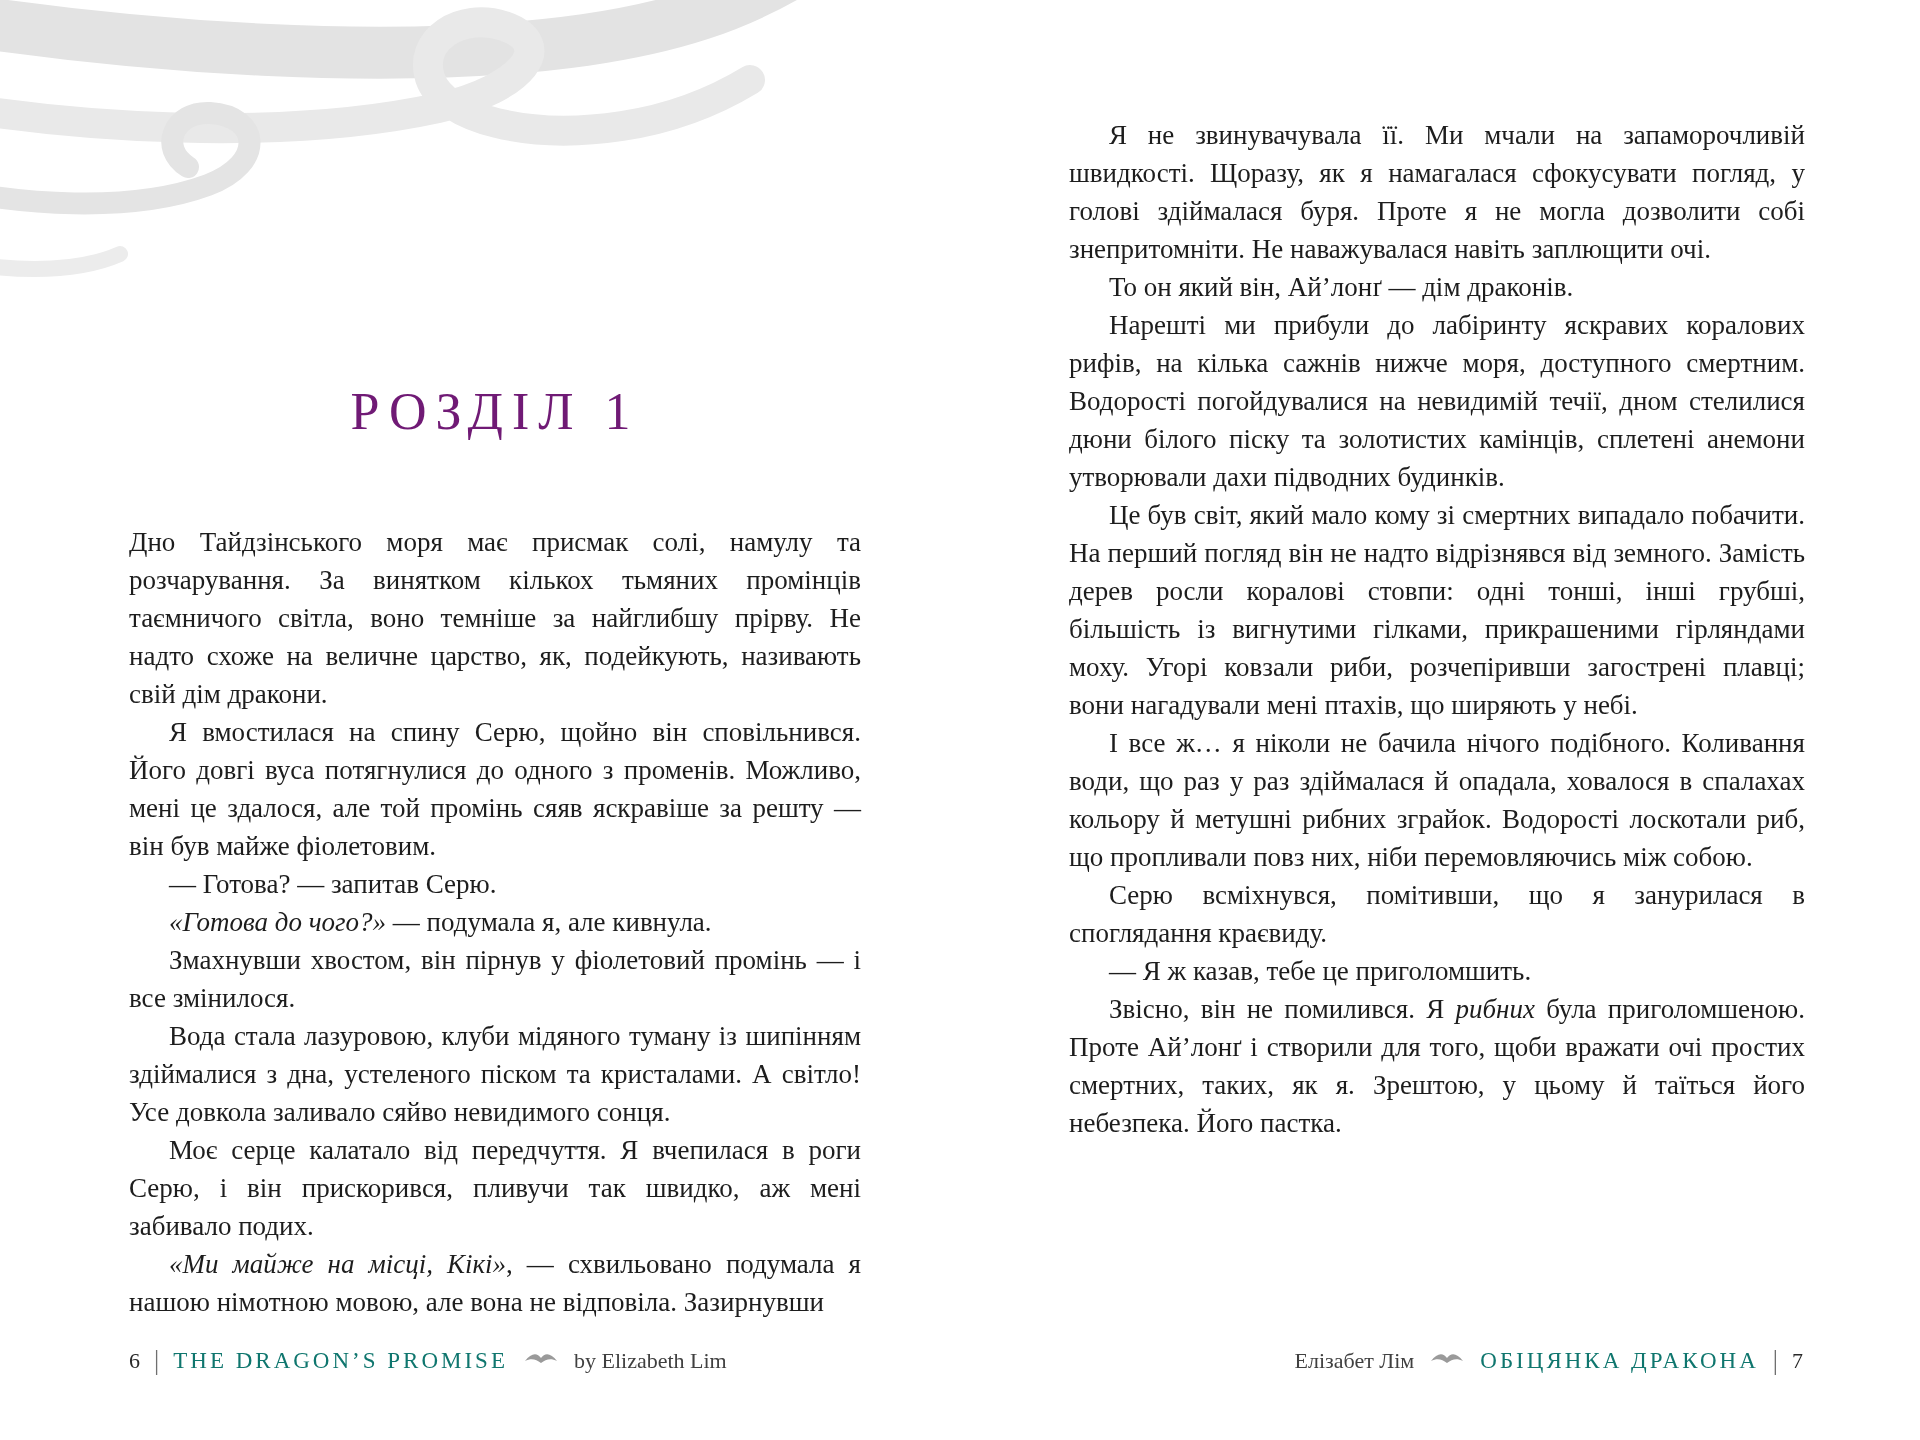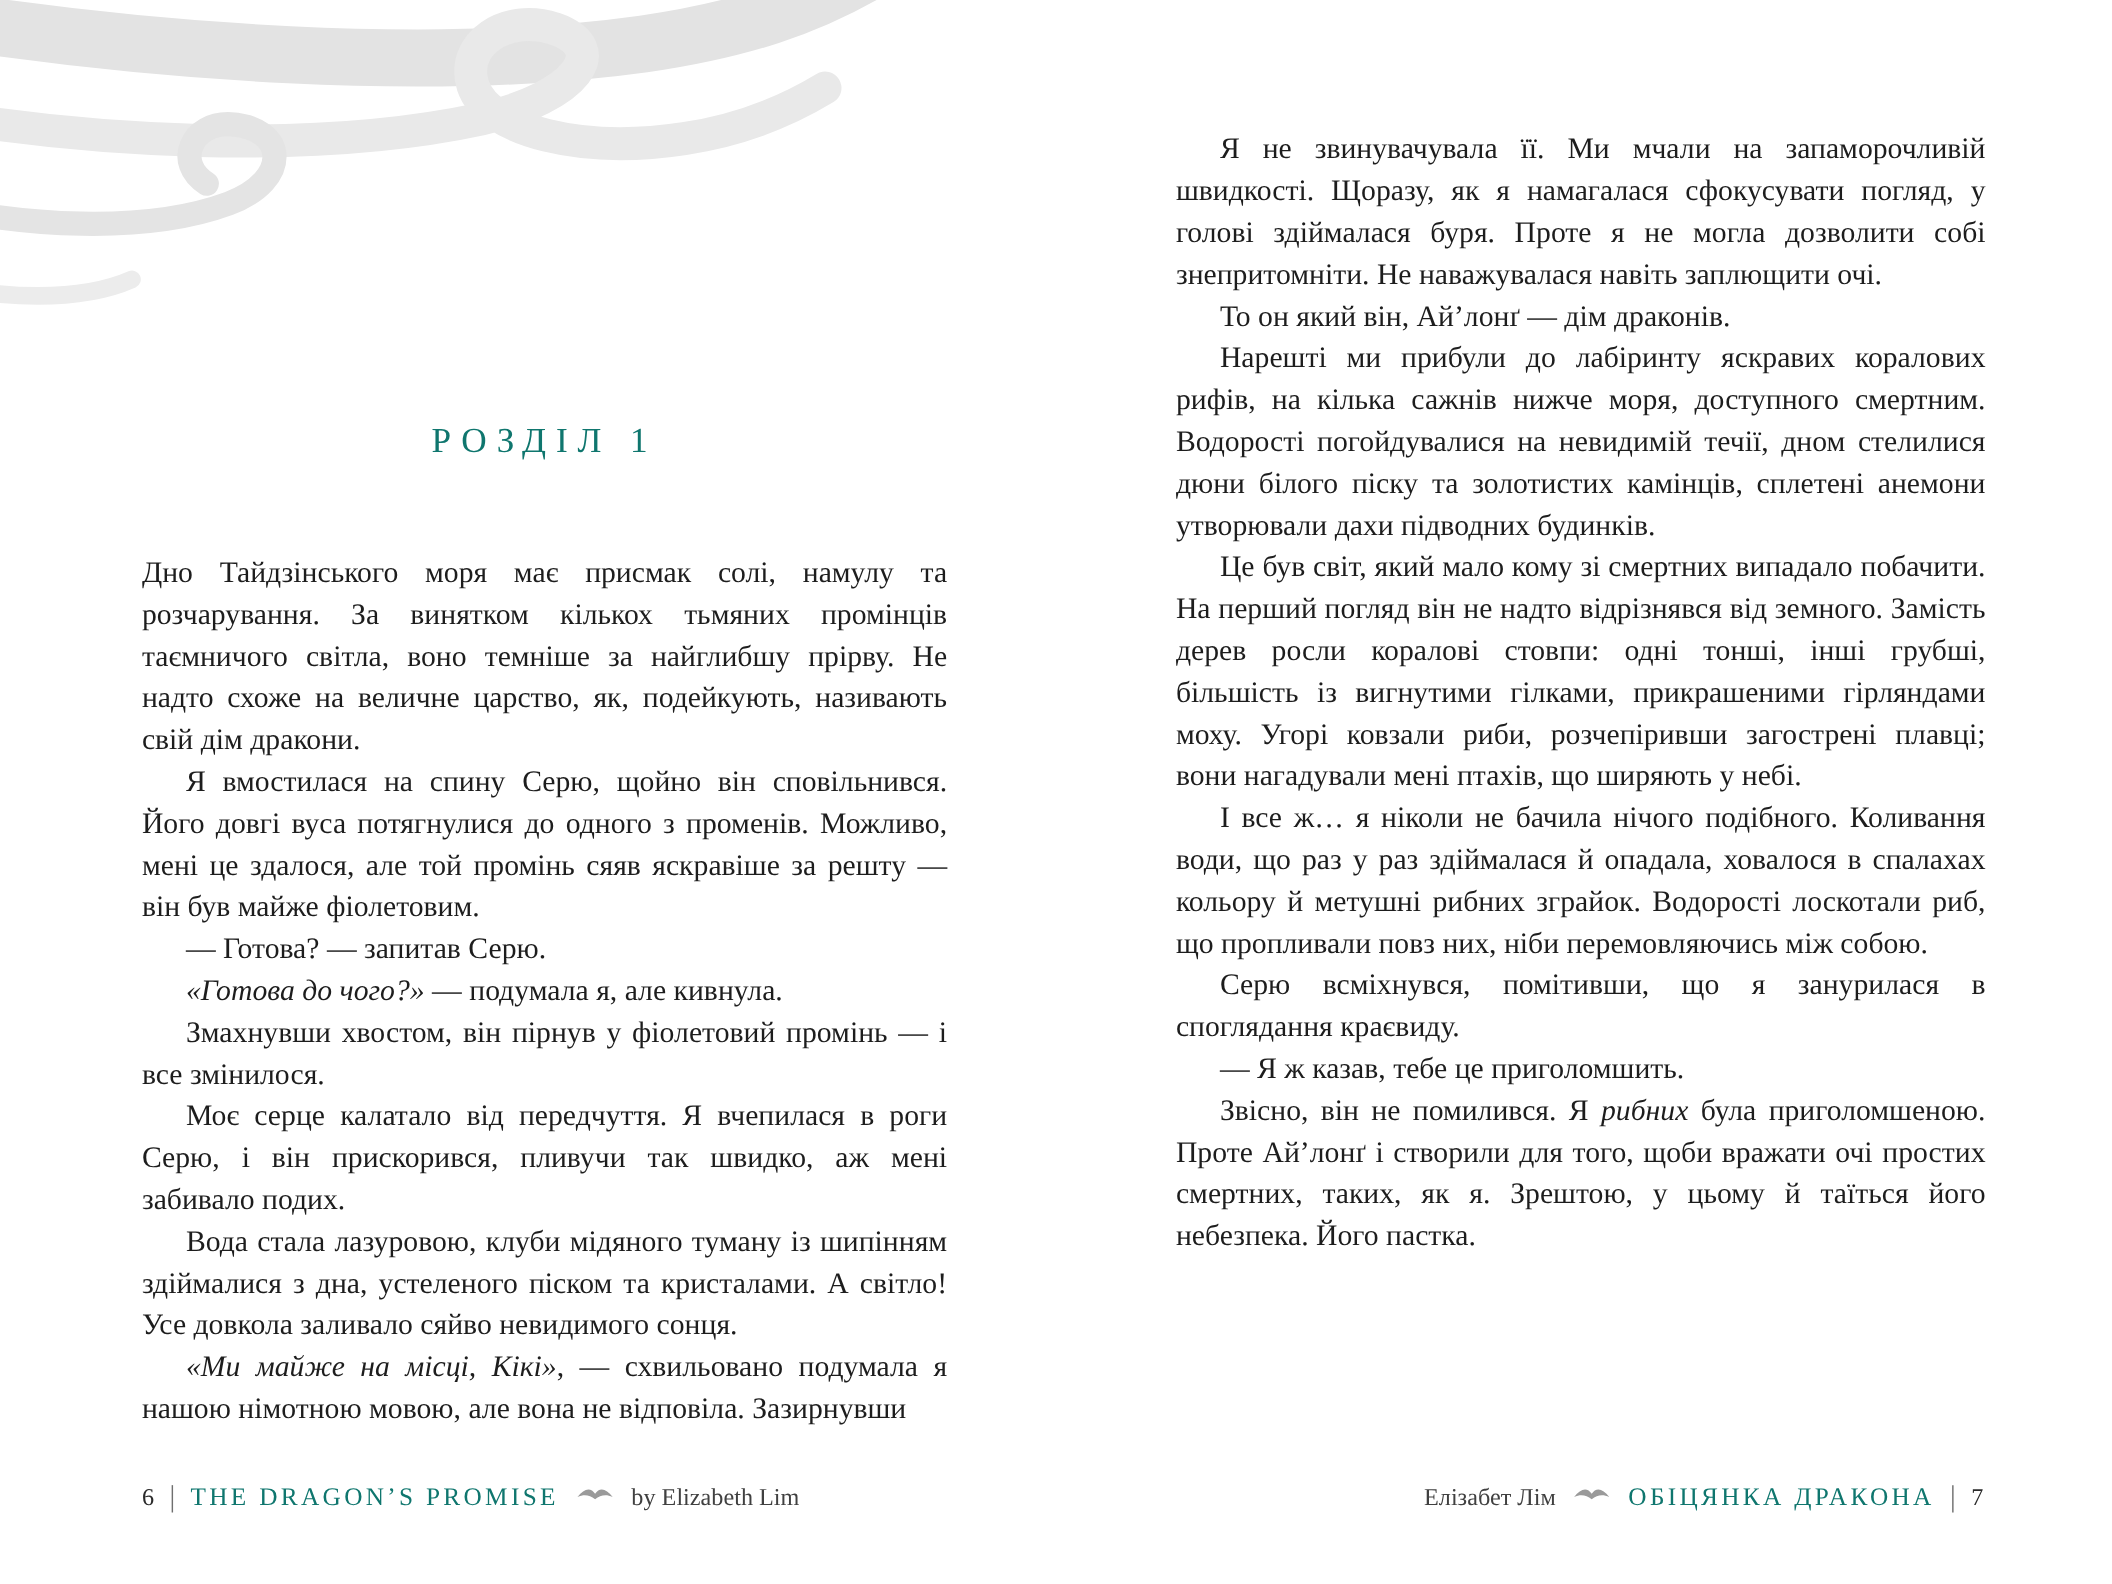--- a/index.html
+++ b/index.html
@@ -15,24 +15,24 @@
   .flourish { position: absolute; top: -8px; left: -40px; pointer-events: none; }
 
   .page { position: absolute; top: 0; }
   .page-left  { left: 129px; width: 732px; }
   .page-right { left: 1069px; width: 736px; padding-top: 116px; }
 
   .chapter-title {
     margin: 0 0 82px 0;
     padding-top: 382px;
     text-align: center;
-    font-size: 32px;
+    font-size: 52px;
     font-weight: 400;
     letter-spacing: 9px;
-    color: #0f766e;
+    color: #701a75;
     white-space: nowrap;
   }
 
   .para {
     margin: 0;
     font-size: 27px;
     line-height: 38px;
     text-align: justify;
     text-indent: 40px;
     -webkit-hyphens: auto;
@@ -68,22 +68,22 @@
 </svg>
 
 <section class="page page-left" lang="uk">
   <h1 class="chapter-title">РОЗДІЛ 1</h1>
 
   <p class="para no-indent">Дно Тайдзінського моря має присмак солі, намулу та розчарування. За винятком кількох тьмяних промінців таємничого світла, воно темніше за найглибшу прірву. Не надто схоже на величне царство, як, подейкують, називають свій дім дракони.</p>
   <p class="para">Я вмостилася на спину Серю, щойно він сповільнився. Його довгі вуса потягнулися до одного з променів. Можливо, мені це здалося, але той промінь сяяв яскравіше за решту — він був майже фіолетовим.</p>
   <p class="para">— Готова? — запитав Серю.</p>
   <p class="para"><span class="ital">«Готова до чого?»</span><span> — подумала я, але кивнула.</span></p>
   <p class="para">Змахнувши хвостом, він пірнув у фіолетовий промінь — і все змінилося.</p>
+  <p class="para">Вода стала лазуровою, клуби мідяного туману із шипінням здіймалися з дна, устеленого піском та кристалами. А світло! Усе довкола заливало сяйво невидимого сонця.</p>
   <p class="para">Моє серце калатало від передчуття. Я вчепилася в роги Серю, і він прискорився, пливучи так швидко, аж мені забивало подих.</p>
-  <p class="para">Вода стала лазуровою, клуби мідяного туману із шипінням здіймалися з дна, устеленого піском та кристалами. А світло! Усе довкола заливало сяйво невидимого сонця.</p>
   <p class="para"><span class="ital">«Ми майже на місці, Кікі»</span><span>, — схвильовано подумала я нашою німотною мовою, але вона не відповіла. Зазирнувши</span></p>
 </section>
 
 <section class="page page-right" lang="uk">
   <p class="para">Я не звинувачувала її. Ми мчали на запаморочливій швидкості. Щоразу, як я намагалася сфокусувати погляд, у голові здіймалася буря. Проте я не могла дозволити собі знепритомніти. Не наважувалася навіть заплющити очі.</p>
   <p class="para">То он який він, Ай’лонґ — дім драконів.</p>
   <p class="para">Нарешті ми прибули до лабіринту яскравих коралових рифів, на кілька сажнів нижче моря, доступного смертним. Водорості погойдувалися на невидимій течії, дном стелилися дюни білого піску та золотистих камінців, сплетені анемони утворювали дахи підводних будинків.</p>
   <p class="para">Це був світ, який мало кому зі смертних випадало побачити. На перший погляд він не надто відрізнявся від земного. Замість дерев росли коралові стовпи: одні тонші, інші грубші, більшість із вигнутими гілками, прикрашеними гірляндами моху. Угорі ковзали риби, розчепіривши загострені плавці; вони нагадували мені птахів, що ширяють у небі.</p>
   <p class="para">І все ж… я ніколи не бачила нічого подібного. Коливання води, що раз у раз здіймалася й опадала, ховалося в спалахах кольору й метушні рибних зграйок. Водорості лоскотали риб, що пропливали повз них, ніби перемовляючись між собою.</p>
   <p class="para">Серю всміхнувся, помітивши, що я занурилася в споглядання краєвиду.</p>

